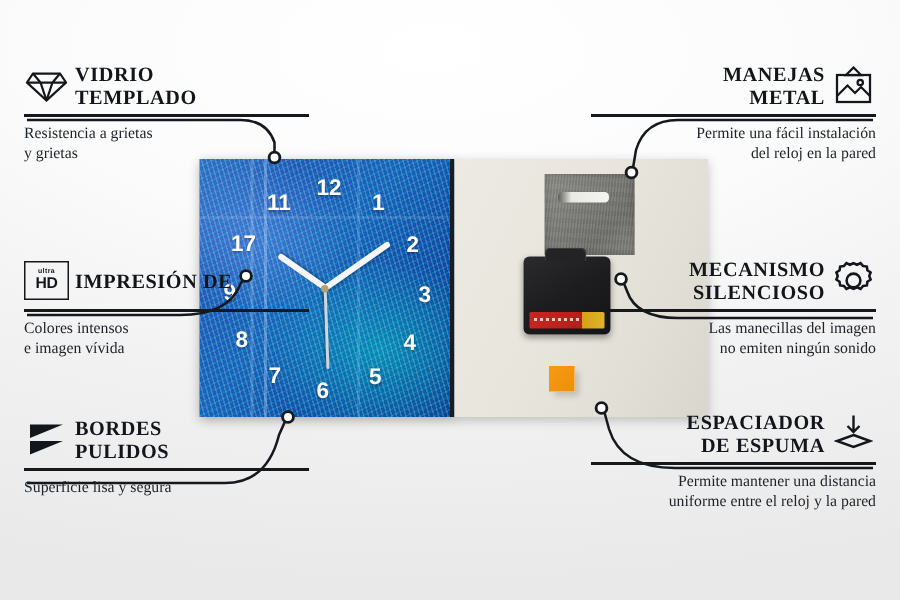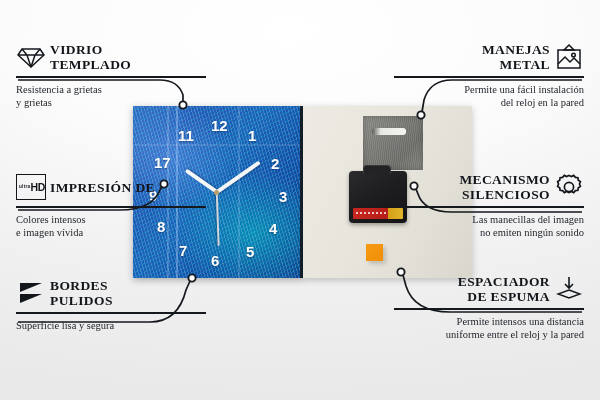--- a/index.html
+++ b/index.html
@@ -101,22 +101,22 @@
   .ftitle{
     font-family:"Liberation Serif",serif;font-weight:700;font-size:13.5px;line-height:15px;
     letter-spacing:.4px;color:#12161b;text-transform:uppercase;
   }
   .feature.right .ftitle{text-align:right;}
   .rule{height:1.6px;background:#15191e;margin:4px 0 5px;}
   .fdesc{font-size:10.5px;line-height:13px;color:#1d2228;}
   .feature.right .fdesc{text-align:right;}
 
   .hdicon{
-    width:30px;height:24px;border:1.8px solid #13171c;display:flex;flex-direction:row;
-    align-items:center;justify-content:flex-end;line-height:1;
+    width:30px;height:24px;border:1.8px solid #13171c;display:flex;flex-direction:column;
+    align-items:center;justify-content:center;line-height:1;
   }
   .hdicon .u{font-family:"Liberation Sans",sans-serif;font-size:4.6px;font-weight:700;letter-spacing:.3px;}
   .hdicon .h{font-family:"Liberation Sans",sans-serif;font-size:10.5px;font-weight:700;letter-spacing:-.3px;margin-top:.5px;}
 </style>
 </head>
 <body>
 
 <div class="stage">
 
   <div class="product">
@@ -279,18 +279,18 @@
           <path d="M13 14 L24 18 L13 22 L2 18 Z"></path>
         </svg>
       </span>
       <span class="ftitle">
         <span>ESPACIADOR</span><br>
         <span>DE ESPUMA</span>
       </span>
     </div>
     <div class="rule"></div>
     <div class="fdesc">
-      <span>Permite intensos una distancia</span><br>
+      <span>Permite mantener una distancia</span><br>
       <span>uniforme entre el reloj y la pared</span>
     </div>
   </div>
 
 </div>
 
 </body></html>

